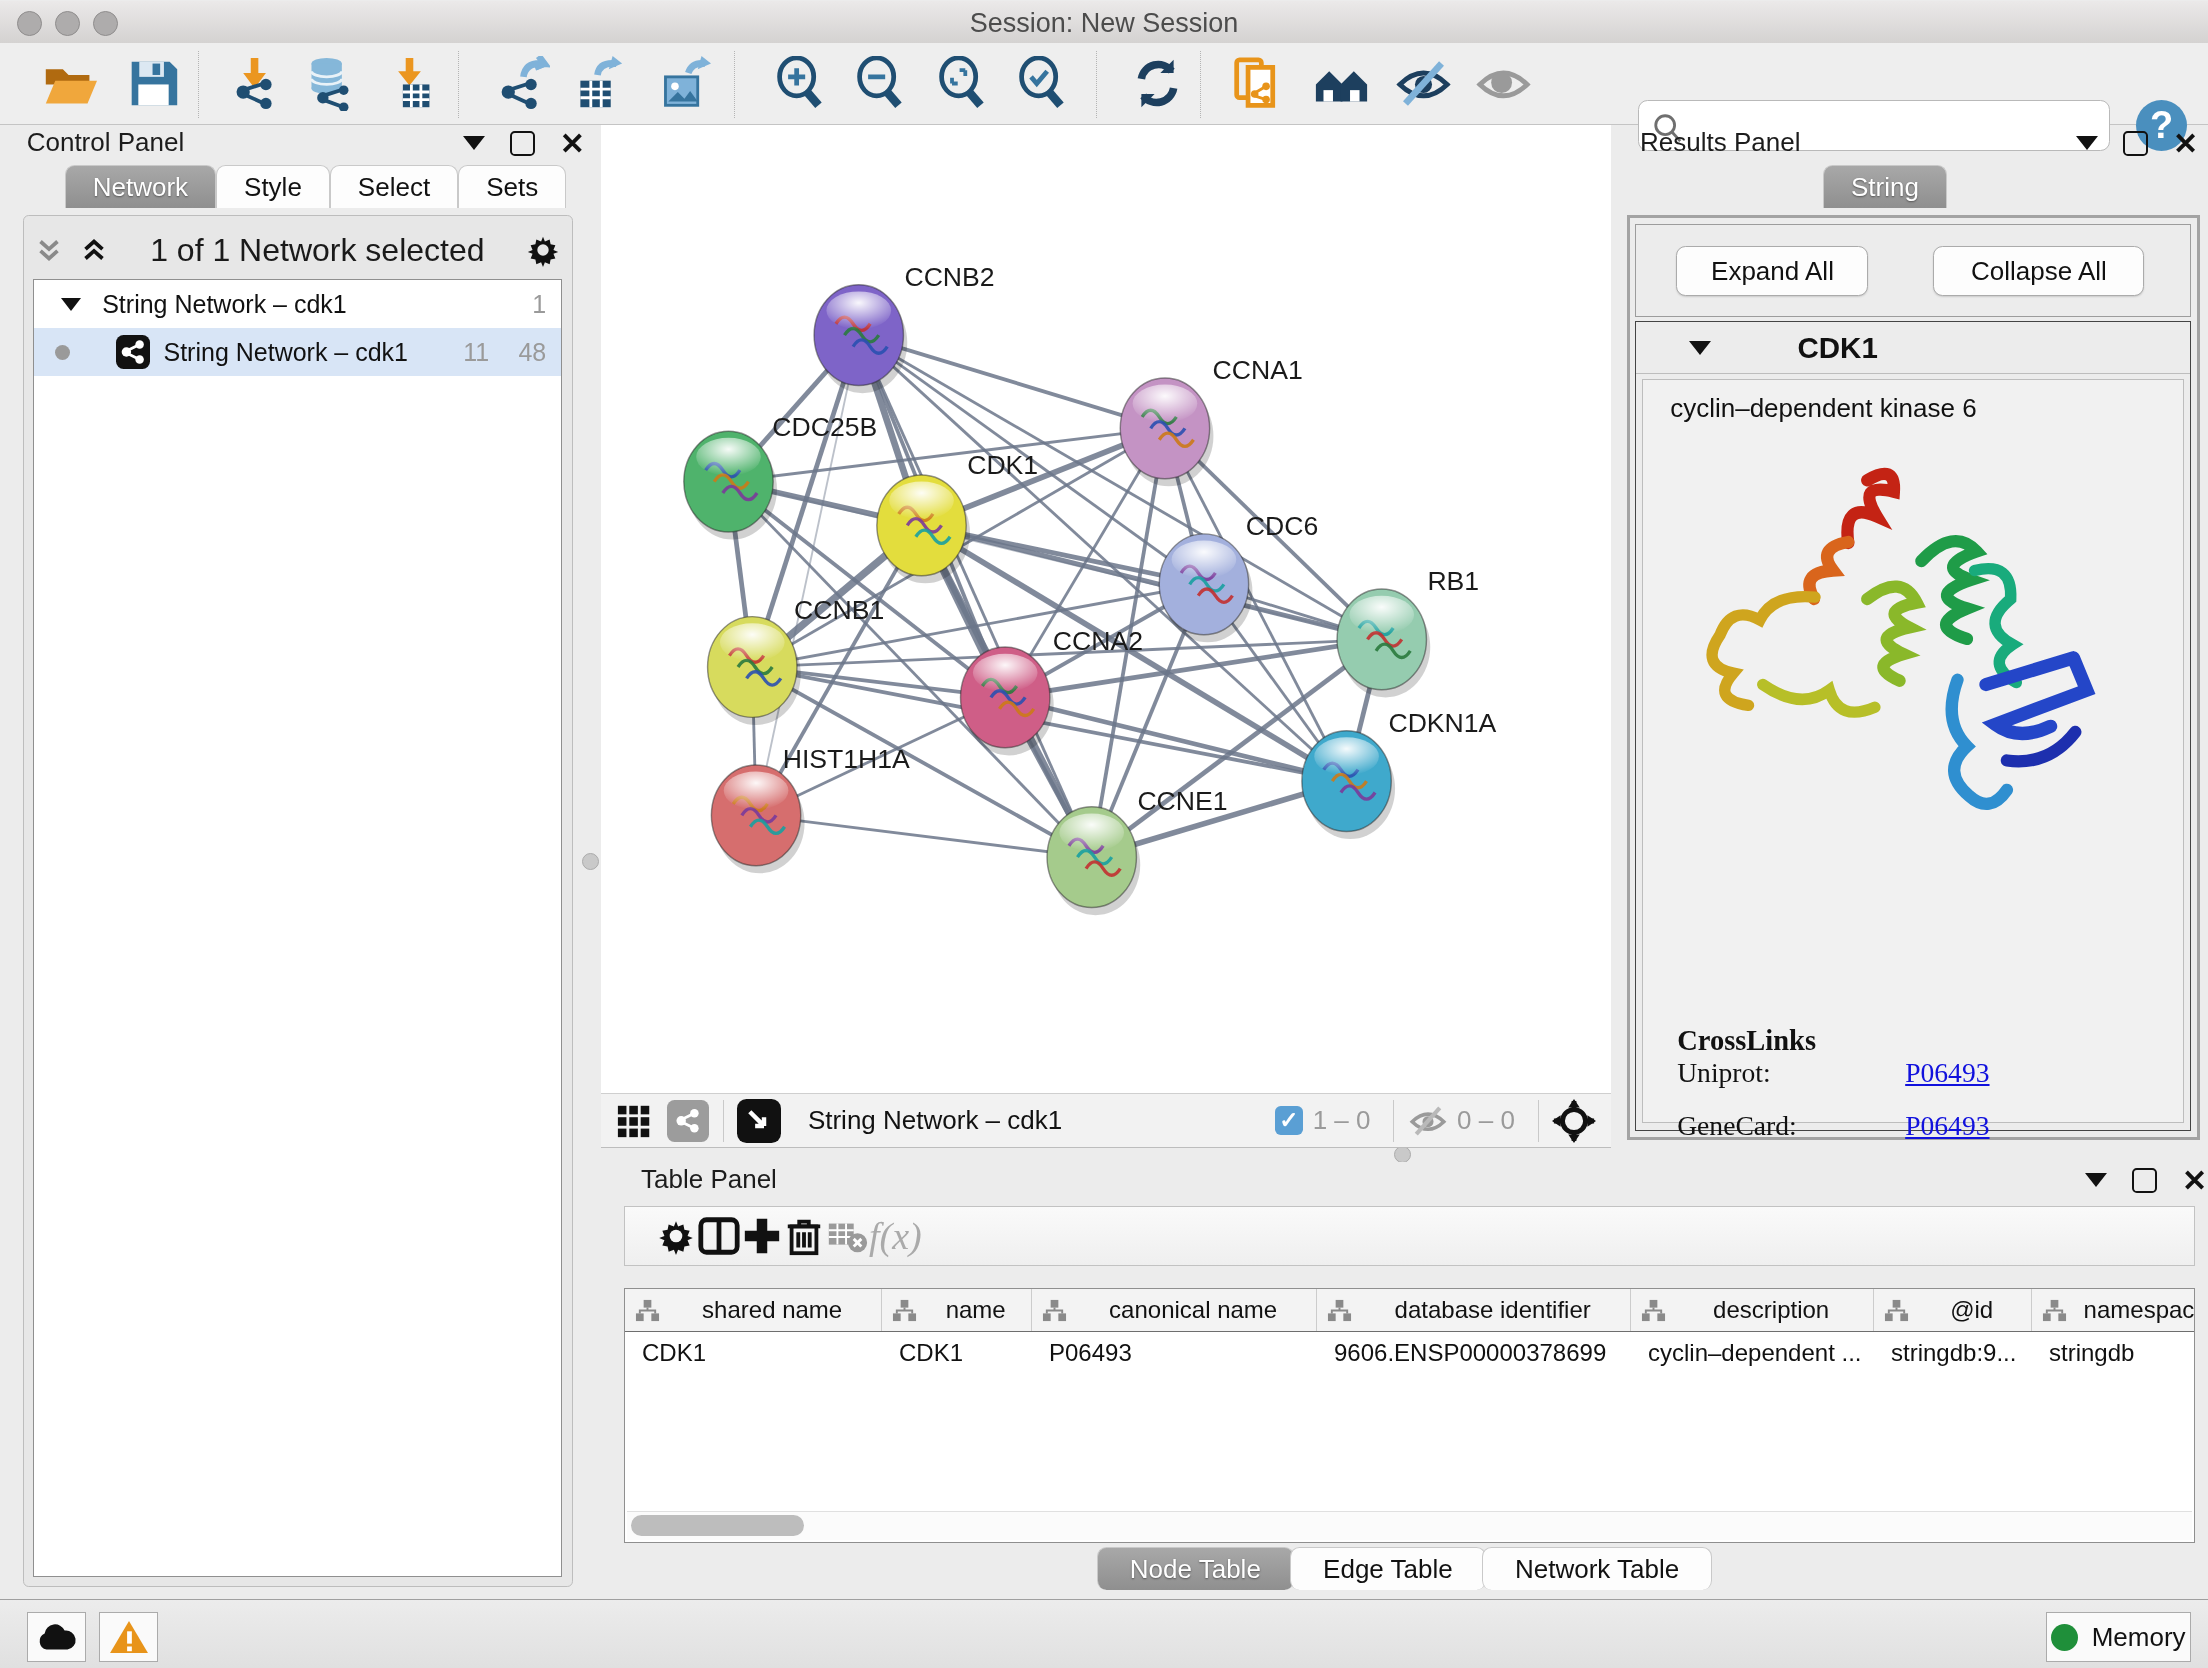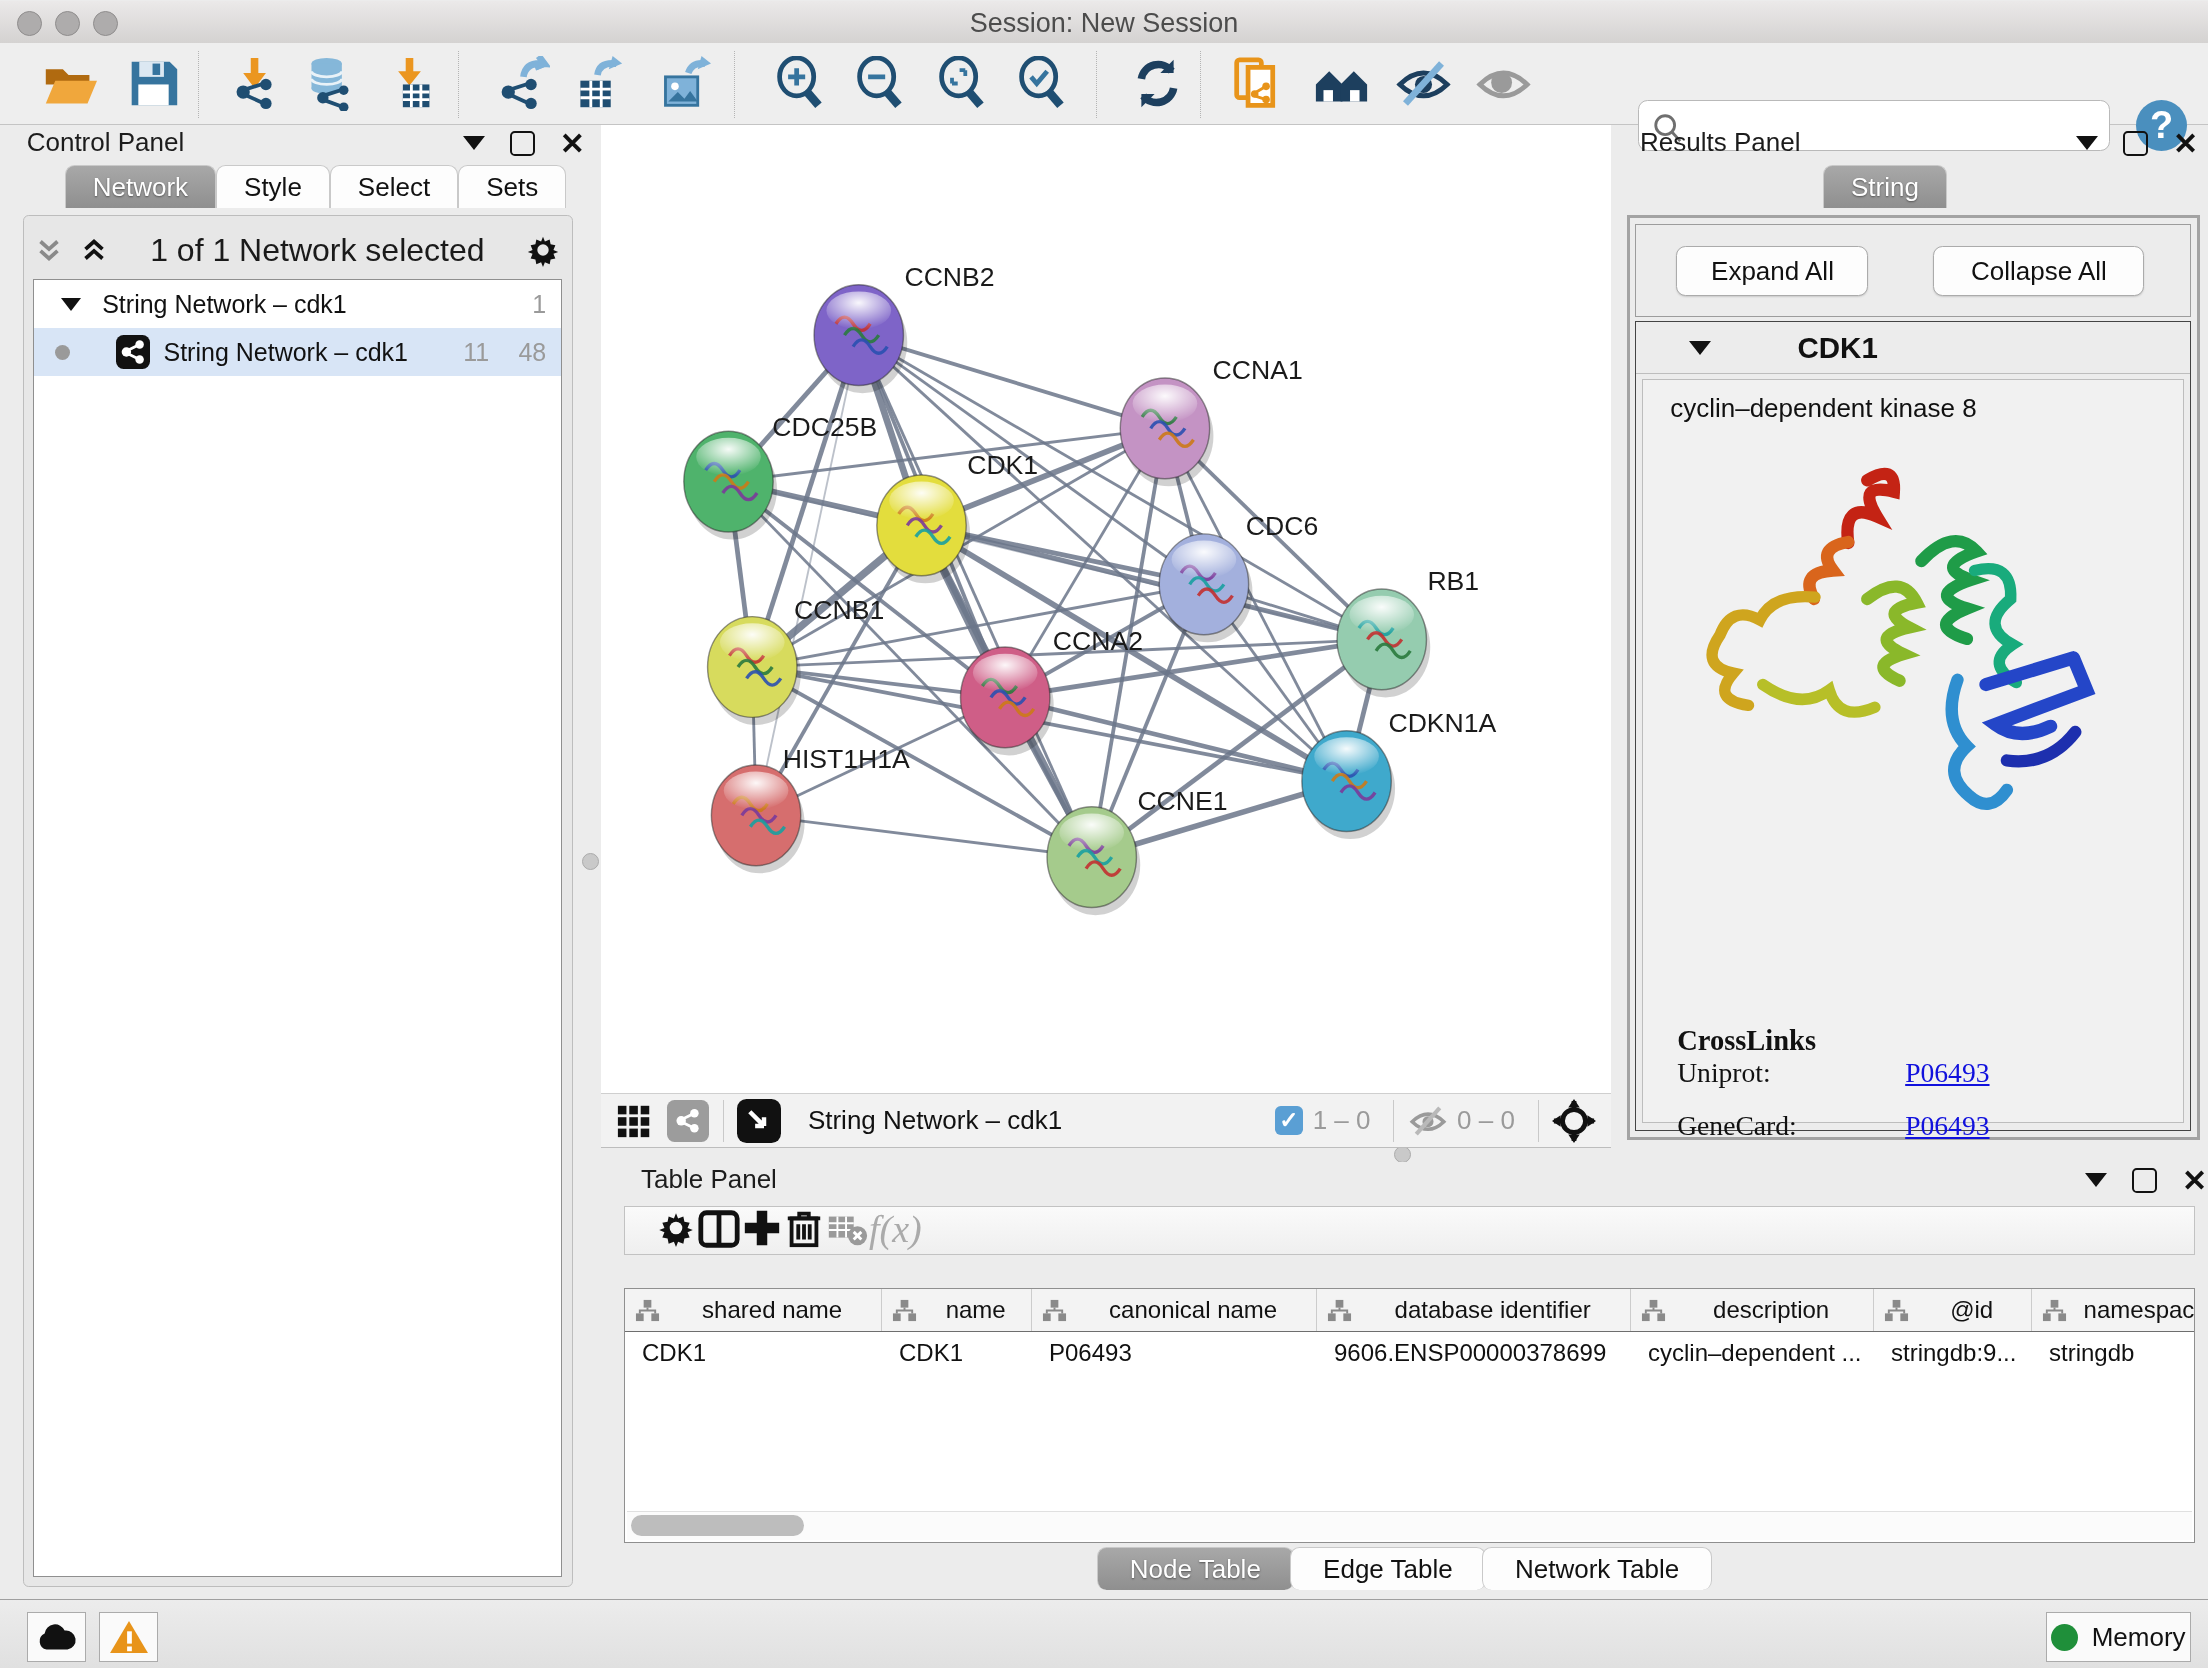--- a/index.html
+++ b/index.html
@@ -69,22 +69,22 @@
   .rp-gene{font-size:29.5px;font-weight:bold;color:#111;margin-left:86px;}
   .rp-content{position:absolute;left:5.7px;top:57px;right:5.7px;bottom:7.6px;background:#f1f1f1;border:1px solid #bdbdbd;}
   .rp-desc{font-size:26px;color:#111;margin:13.3px 0 0 27px;}
   .crosslinks{position:absolute;left:34px;top:645px;font-family:"Liberation Serif",serif;color:#111;}
   .cl-title{font-size:28.5px;font-weight:bold;}
   .cl-row{display:flex;font-size:27.6px;margin-bottom:21px;}
   .cl-label{width:228px;}
   .cl-link{color:#1111dd;text-decoration:underline;cursor:pointer;}
   
   .table-panel{position:absolute;left:601px;top:1162px;width:1607px;height:434px;background:#ececec;}
-  .tp-toolbar{position:absolute;left:23px;top:44px;right:13.3px;height:49px;background:linear-gradient(#fafafa,#efefef);
-    border:1px solid #c2c2c2;display:flex;padding-left:30px;box-sizing:border-box;}
+  .tp-toolbar{position:absolute;left:23px;top:44px;right:13.3px;height:60px;background:linear-gradient(#fafafa,#efefef);
+    border:1px solid #c2c2c2;display:flex;align-items:center;padding-left:30px;box-sizing:border-box;}
   .tp-fx{font-family:"Liberation Serif",serif;font-style:italic;font-size:38px;color:#aaaaaa;}
   .tp-table{position:absolute;left:23px;top:126px;right:13.3px;height:253px;background:#ffffff;border:1.9px solid #8f8f8f;overflow:hidden;}
   .t-header{display:flex;height:42px;background:#f3f3f3;border-bottom:1.9px solid #6e6e6e;}
   .t-hcell{display:flex;align-items:center;font-size:24px;color:#111;border-right:1px solid #cccccc;
     box-sizing:border-box;padding-left:9.5px;gap:11.4px;overflow:hidden;white-space:nowrap;flex:none;justify-content:flex-start;}
   .t-hcell .hlabel{flex:1;text-align:center;padding-right:7.6px;}
   .t-row{display:flex;height:42px;background:#ffffff;}
   .t-cell{font-size:24px;color:#111;box-sizing:border-box;padding:6.7px 3.8px 0 17px;overflow:hidden;
     white-space:nowrap;flex:none;}
   .t-scrollbar{position:absolute;left:1.9px;right:1.9px;bottom:1.9px;height:28.5px;background:#fbfbfb;border-top:1px solid #e0e0e0;}
@@ -562,21 +562,21 @@
       <div class="rp-expandbox">
         <div class="rp-btn" style="left:40px;width:190px">Expand All</div>
         <div class="rp-btn" style="left:297px;width:209px">Collapse All</div>
       </div>
       <div class="rp-scroll">
         <div class="rp-section-hdr">
           <span style="margin-left:53px;width:0;height:0;border-left:11.4px solid transparent;border-right:11.4px solid transparent;border-top:14.3px solid #111;"></span>
           <span class="rp-gene">CDK1</span>
         </div>
         <div class="rp-content">
-          <div class="rp-desc">cyclin–dependent kinase 8</div>
+          <div class="rp-desc">cyclin–dependent kinase 6</div>
           <svg width="457" height="399" viewBox="0 0 480 420" style="position:absolute;left:28.5px;top:67px">
             <g fill="none" stroke-linecap="round">
               <path d="M205 35 q30 -18 28 12 q-40 -10 -18 26 q-36 -16 -30 28" stroke="#c42314" stroke-width="13"></path>
               <path d="M185 100 q-34 6 -16 30 q-36 2 -20 30" stroke="#d9651c" stroke-width="13"></path>
               <path d="M150 158 q-44 -4 -58 24 q-30 -16 -42 16 q-22 32 14 40 q-24 28 16 34" stroke="#cfa51e" stroke-width="12"></path>
               <path d="M95 250 q40 28 70 6 q10 34 48 18" stroke="#b7bf28" stroke-width="12"></path>
               <path d="M205 160 q36 -28 52 4 q-42 8 -8 26 q-44 10 -6 28 q-40 12 -4 28" stroke="#8ab82a" stroke-width="13"></path>
               <path d="M262 120 q34 -36 58 -10 q-46 16 -6 30 q-48 16 -4 30 q-44 18 0 32" stroke="#1f9c48" stroke-width="13"></path>
               <path d="M318 130 q40 -10 38 30 q-34 28 2 48 q-30 20 4 40" stroke="#19ab7c" stroke-width="12"></path>
               <path d="M300 245 q-16 44 10 70 q-28 26 2 52 q22 20 40 -6" stroke="#2f8fd0" stroke-width="13"></path>

